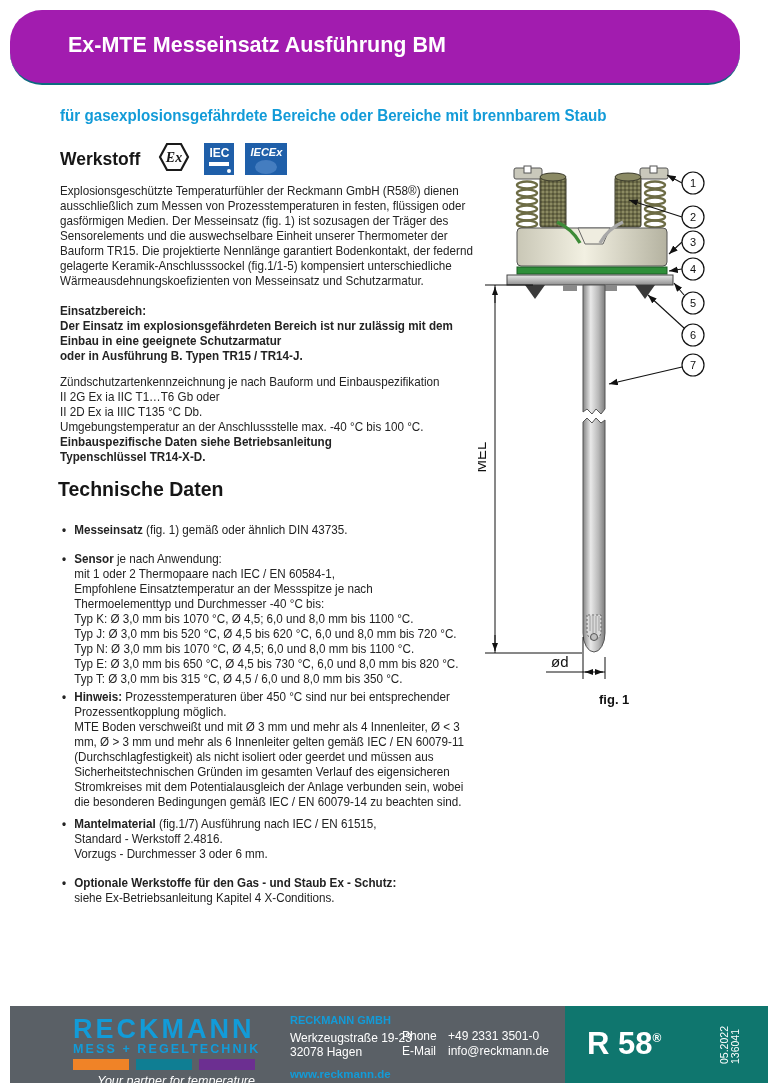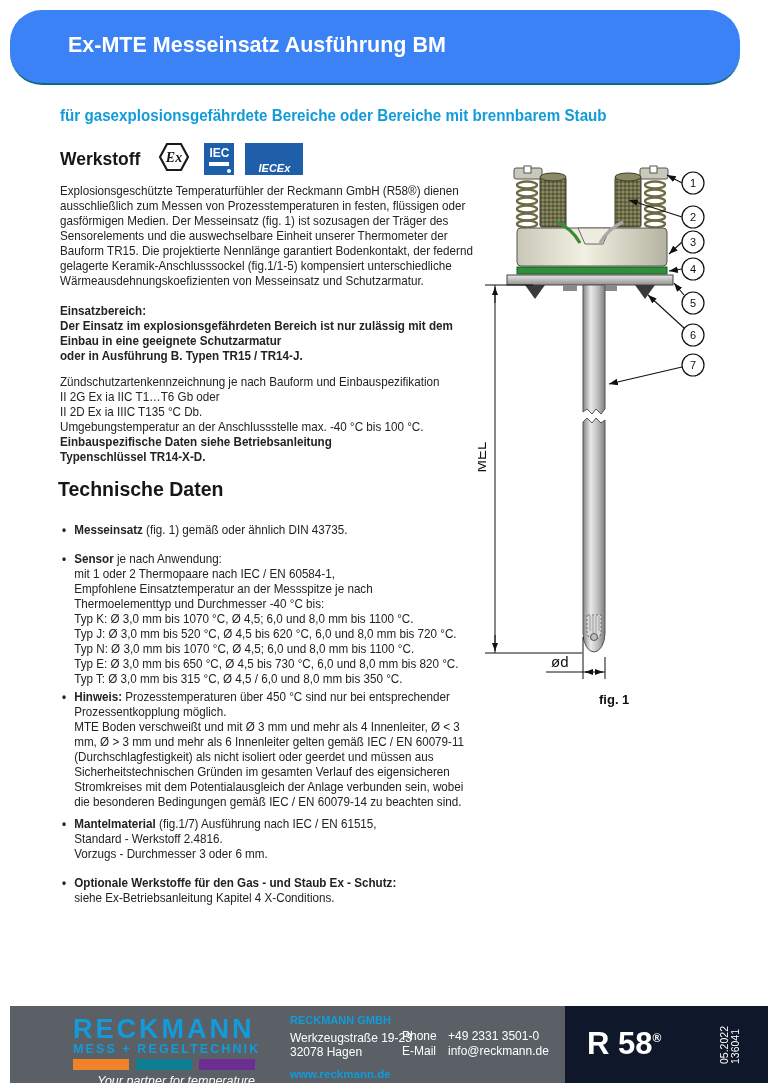--- a/index.html
+++ b/index.html
@@ -1,31 +1,31 @@
 <!DOCTYPE html>
 <html><head>
 <meta charset="utf-8">
 <style>
   html,body{margin:0;padding:0;background:#e8e8e8;}
   .page{position:relative;width:768px;height:1086px;background:#ffffff;overflow:hidden;
         font-family:"Liberation Sans","DejaVu Sans",sans-serif;color:#232323;}
   
-  .banner{position:absolute;left:10px;top:10px;width:730px;height:73px;background:#3b82f6;
+  .banner{position:absolute;left:10px;top:10px;width:730px;height:73px;background:#a21caf;
           border-bottom:2px solid #0c6b7e;border-radius:32px;}
   .banner h1{margin:0;padding-left:58px;line-height:71px;font-size:21.5px;font-weight:bold;color:#fff;}
   .subtitle{position:absolute;left:60px;top:106px;font-size:16.5px;font-weight:bold;color:#129bd8;
             white-space:pre;transform:scaleX(.92);transform-origin:0 0;}
   .allgemein-row{position:absolute;left:60px;top:141px;display:flex;align-items:center;gap:11px;height:36px;}
   .allgemein-row h2{margin:0 4px 0 0;font-size:17.5px;font-weight:bold;color:#161616;}
   .logo-iec{width:30px;height:32px;background:#1f5fa9;color:#fff;font-weight:bold;font-size:12px;
             display:flex;flex-direction:column;align-items:center;justify-content:flex-start;padding-top:3px;box-sizing:border-box;}
   .logo-iec .bar{width:20px;height:4px;background:#fff;margin-top:2px;}
   .logo-iec .dot{width:4px;height:4px;background:#fff;border-radius:50%;align-self:flex-end;margin:3px 3px 0 0;}
-  .logo-iecex{width:58px;height:32px;background:#1f5fa9;color:#fff;font-weight:bold;font-style:italic;
-              font-size:11px;display:flex;flex-direction:column;align-items:center;padding-top:19px;box-sizing:border-box;}
+  .logo-iecex{width:42px;height:32px;background:#1f5fa9;color:#fff;font-weight:bold;font-style:italic;
+              font-size:11px;display:flex;flex-direction:column;align-items:center;padding-top:3px;box-sizing:border-box;}
   .logo-iecex .globe{width:22px;height:14px;background:#4b83c4;border-radius:50%;margin-top:2px;opacity:.85;}
   
   .pre{position:absolute;left:60px;white-space:pre;font-size:12.4px;line-height:15px;
        transform:scaleX(.94);transform-origin:0 0;}
   .b{font-weight:bold;}
   .tech-heading{position:absolute;left:58px;top:478px;margin:0;font-size:19.5px;font-weight:bold;color:#161616;text-align:right;}
   .bullet{position:absolute;left:62px;white-space:pre;font-size:12.4px;line-height:15px;
           padding-left:13px;transform:scaleX(.94);transform-origin:0 0;}
   .bullet::before{content:"\2022";position:absolute;left:0;top:0;font-weight:bold;}
   
@@ -35,21 +35,21 @@
   .logo-sub{font-size:12.5px;font-weight:bold;letter-spacing:2.1px;color:#129bd8;line-height:14px;white-space:nowrap;text-align:center;}
   .logo-bars{display:flex;gap:7px;margin-top:3px;}
   .logo-bars div{width:56px;height:11px;}
   .tagline{margin-top:4px;font-size:12.5px;font-style:italic;color:#fff;text-align:right;width:182px;white-space:nowrap;}
   .company-block{position:absolute;left:280px;top:7px;color:#fff;font-size:12px;line-height:14px;}
   .company-name{color:#129bd8;font-weight:bold;font-size:11px;margin-bottom:4px;white-space:nowrap;}
   .website{color:#129bd8;font-weight:bold;font-size:11.5px;margin-top:8px;white-space:nowrap;}
   .contact-block{position:absolute;left:392px;top:23px;color:#fff;font-size:12px;line-height:15px;}
   .contact-row{display:flex;}
   .contact-row .lbl{width:46px;}
-  .footer-teal{position:absolute;left:565px;top:1006px;width:203px;height:77px;background:#0f172a;}
+  .footer-teal{position:absolute;left:565px;top:1006px;width:203px;height:77px;background:#0f766e;}
   .r58{position:absolute;left:22px;top:50%;transform:translateY(-54%);color:#fff;font-weight:bold;
        font-size:31px;white-space:nowrap;}
   .r58 sup{font-size:12px;}
   .docnum-wrap{position:absolute;right:18px;top:0;height:77px;width:40px;display:flex;align-items:center;justify-content:center;}
   .docnum{transform:rotate(-90deg);color:#fff;font-size:10.5px;line-height:11px;white-space:pre;}
   .diagram{position:absolute;left:478px;top:163px;}
   .callout-text{font-size:11px;fill:#111;font-family:"Liberation Sans",sans-serif;}
 </style>
 </head>
 <body>

